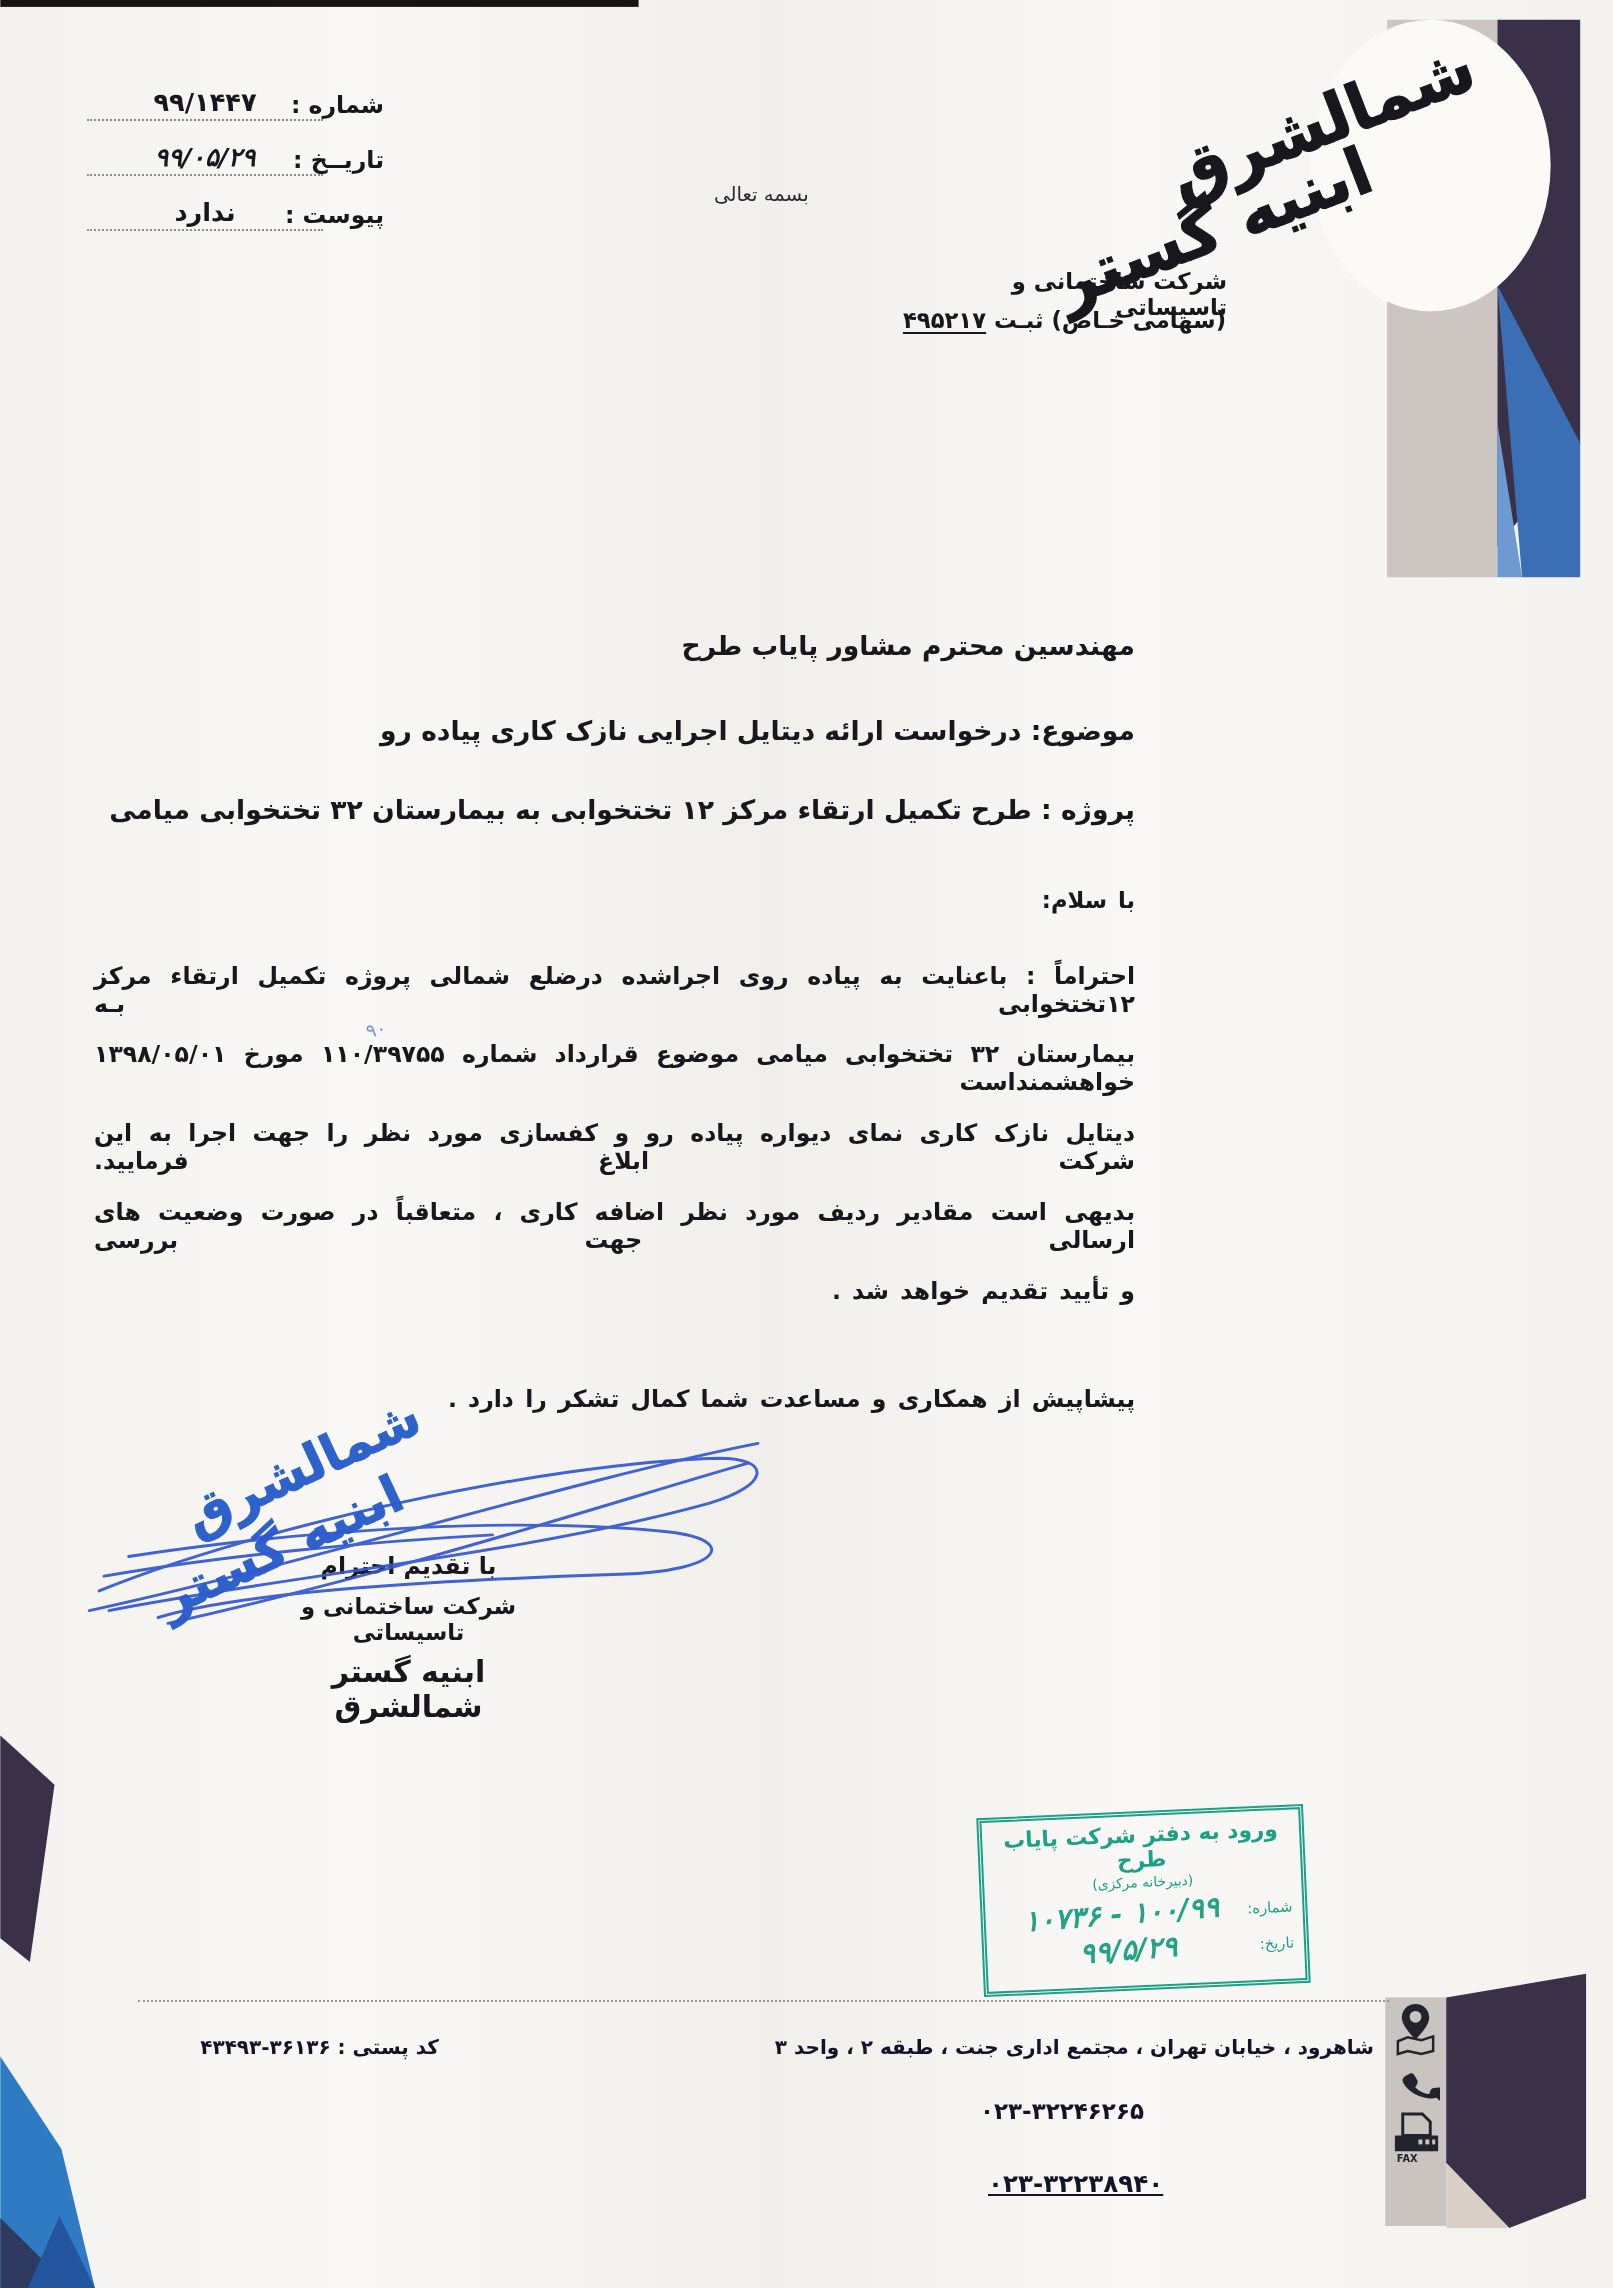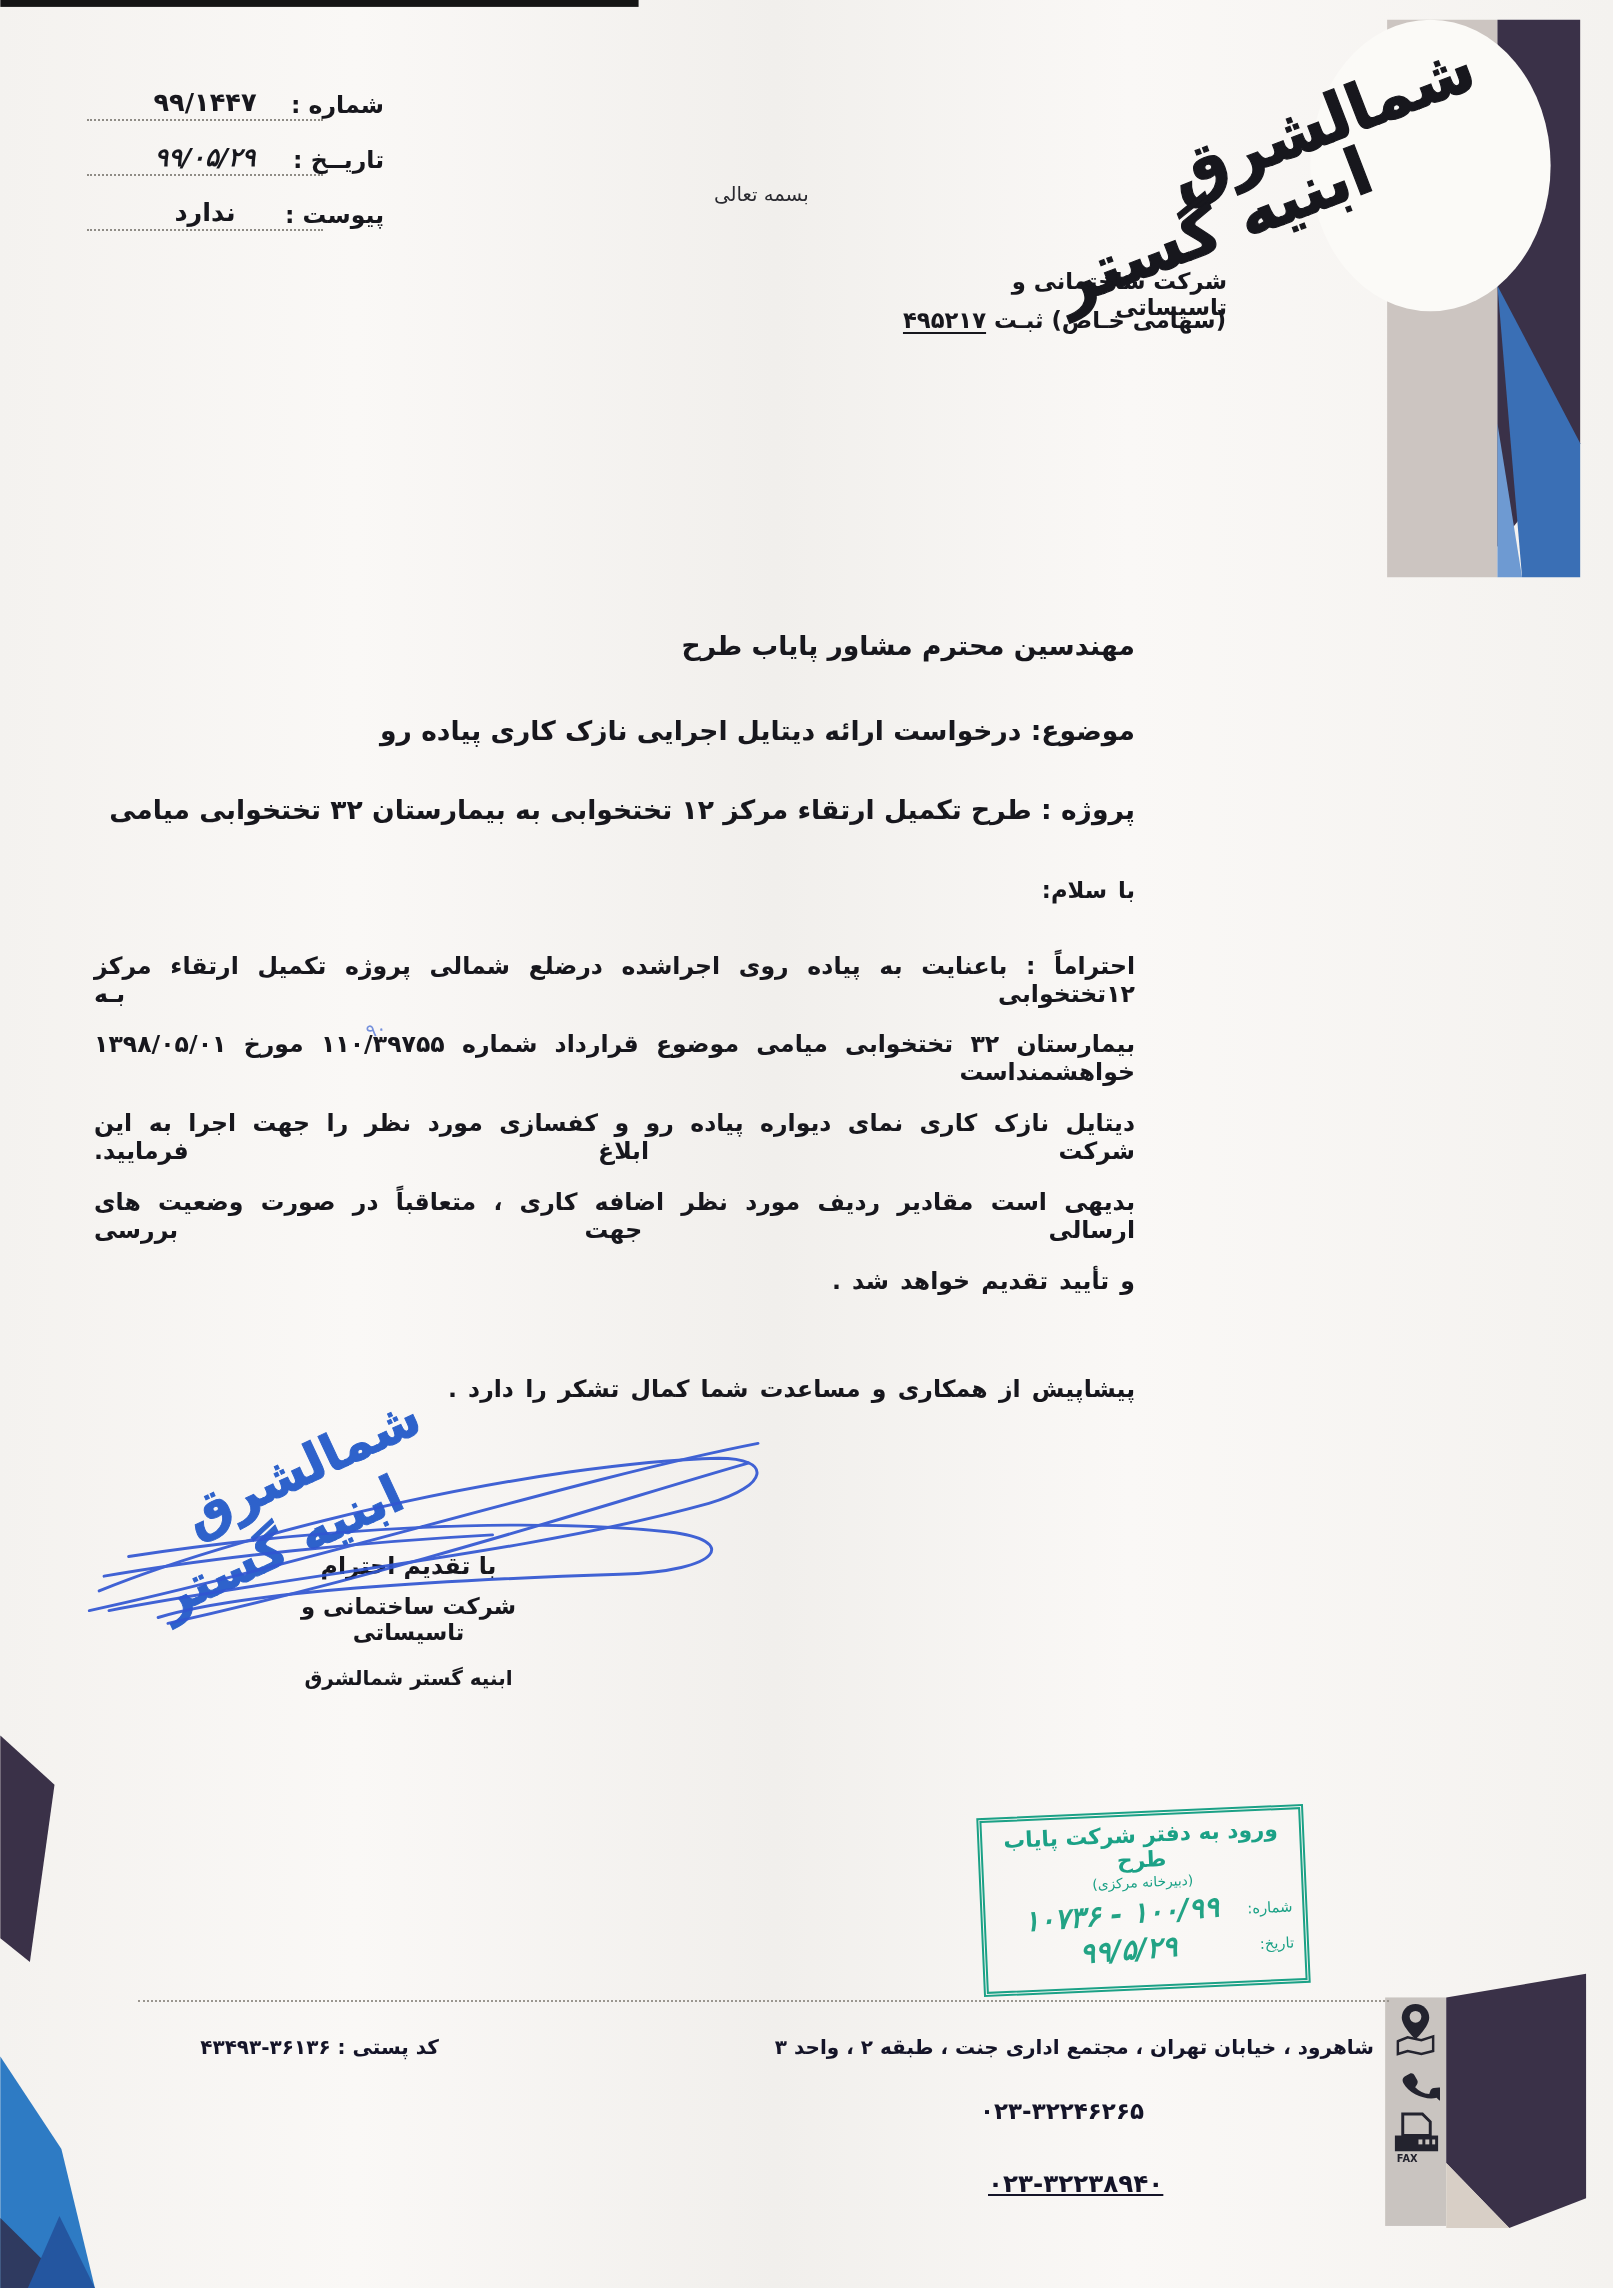--- a/index.html
+++ b/index.html
@@ -15,21 +15,21 @@
   .field-label{font-size:23.6px;font-weight:bold;color:#17171d;text-align:right;}
   .field-value{font-size:25.6px;font-weight:bold;color:#17171d;text-align:center;
     border-bottom:2px dotted #8f8c86;padding-bottom:2px;}
   
   .company-line{font-size:22.7px;font-weight:bold;text-align:right;color:#17171d;}
   .reg-num{text-decoration:underline;text-underline-offset:3.9px;text-decoration-thickness:2px;}
   .bismillah{font-size:19.7px;color:#2a2a30;letter-spacing:1px;}
   
   .letter{direction:rtl;text-align:right;color:#17171d;}
   .hline{font-size:26.6px;font-weight:bold;}
-  .bline{font-size:23.6px;font-weight:700;word-spacing:3px;}
+  .bline{font-size:23.6px;font-weight:700;word-spacing:3px;margin-top:10px;}
   .just{text-align:justify;text-align-last:justify;}
   
   .sig-text{direction:rtl;text-align:center;font-weight:bold;color:#17171d;}
   
   .entry-stamp{
     border:5.9px double #1ba186;color:#1ba186;direction:rtl;
     transform:rotate(-2.5deg);background:transparent;
   }
   .es-title{font-size:21.7px;font-weight:bold;text-align:center;margin-top:5.9px;}
   .es-sub{font-size:13.8px;text-align:center;margin-top:2px;}
@@ -124,21 +124,21 @@
     <path d="M 20 205 C 230 160, 520 70, 700 35"></path>
     <path d="M 60 150 C 260 120, 460 110, 610 125 C 680 133, 665 165, 560 168 C 380 174, 180 185, 90 212"></path>
     <path d="M 100 218 C 350 162, 560 92, 690 55"></path>
     <path d="M 35 170 C 150 150, 300 135, 430 128"></path>
   </g>
 </svg>
 
 <div class="abs sig-text" style="left:256px;top:1552px;width:305px;z-index:5;">
   <div style="font-size:23.6px;">با تقدیم احترام</div>
   <div style="font-size:22.7px;margin-top:12.8px;">شرکت ساختمانی و تاسیساتی</div>
-  <div style="font-size:20px;margin-top:21px;">ابنیه گستر شمالشرق</div>
+  <div style="font-size:30px;margin-top:9px;">ابنیه گستر شمالشرق</div>
 </div>
 
 <div class="abs entry-stamp" style="left:980px;top:1811px;width:317px;height:169px;z-index:5;">
   <div class="es-title">ورود به دفتر شرکت پایاب طرح</div>
   <div class="es-sub">(دبیرخانه مرکزی)</div>
   <div class="es-row" style="margin-top:5.9px;">
     <span class="es-label">شماره:</span>
     <span class="es-value">۱۰۰/۹۹ - ۱۰۷۳۶</span>
   </div>
   <div class="es-row" style="margin-top:2px;">

